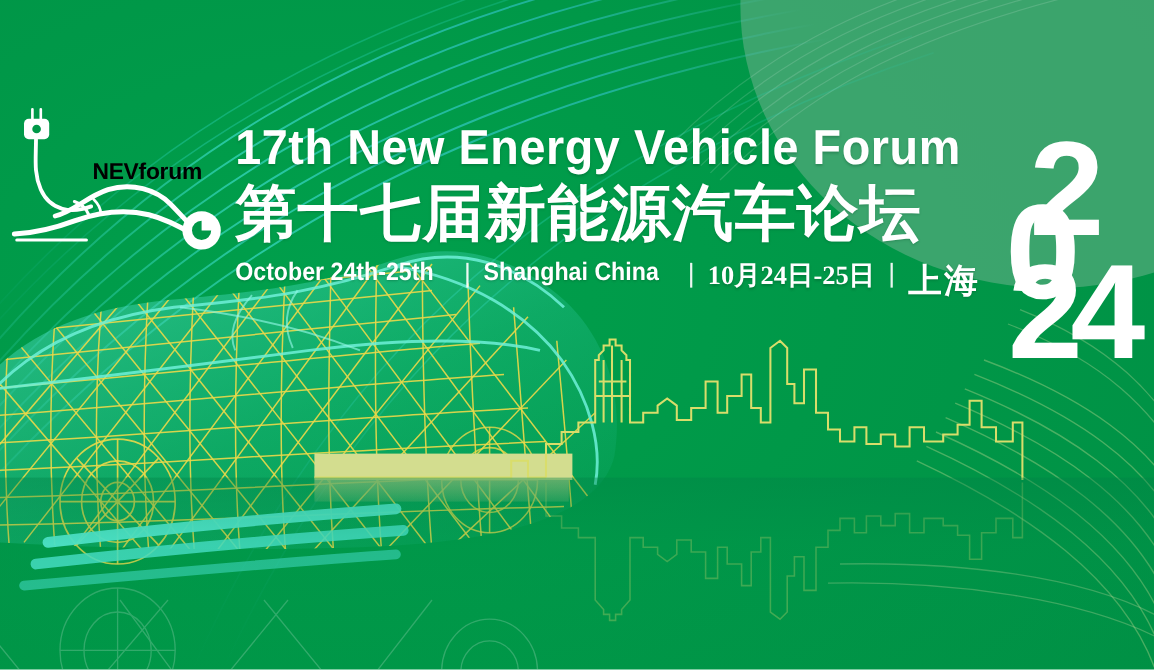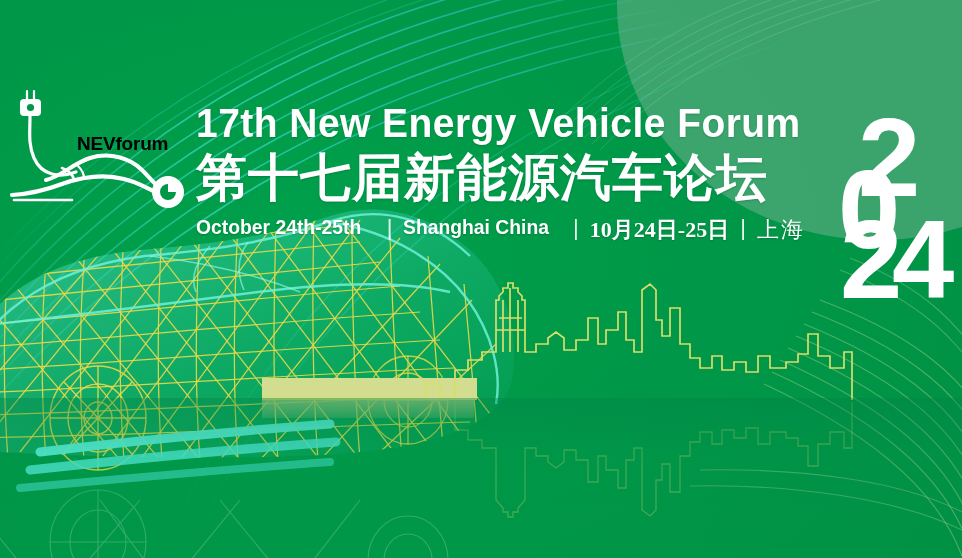--- a/index.html
+++ b/index.html
@@ -103,22 +103,22 @@
     opacity: 0.92;
   }
   .sub-cn {
     font-size: 22px;
     font-weight: bold;
     font-family: Liberation Serif, serif;
     letter-spacing: 0px;
     text-shadow: 0 1px 2px rgba(0,60,30,0.3);
   }
   .sub-city {
-    font-size: 22px;
-    font-weight: normal;
+    font-size: 28px;
+    font-weight: bold;
     letter-spacing: 2px;
     text-shadow: 0 1px 2px rgba(0,60,30,0.3);
   }
 
   
   .logo-wrap {
     position: absolute;
     left: 6px;
     top: 78px;
     width: 190px;

